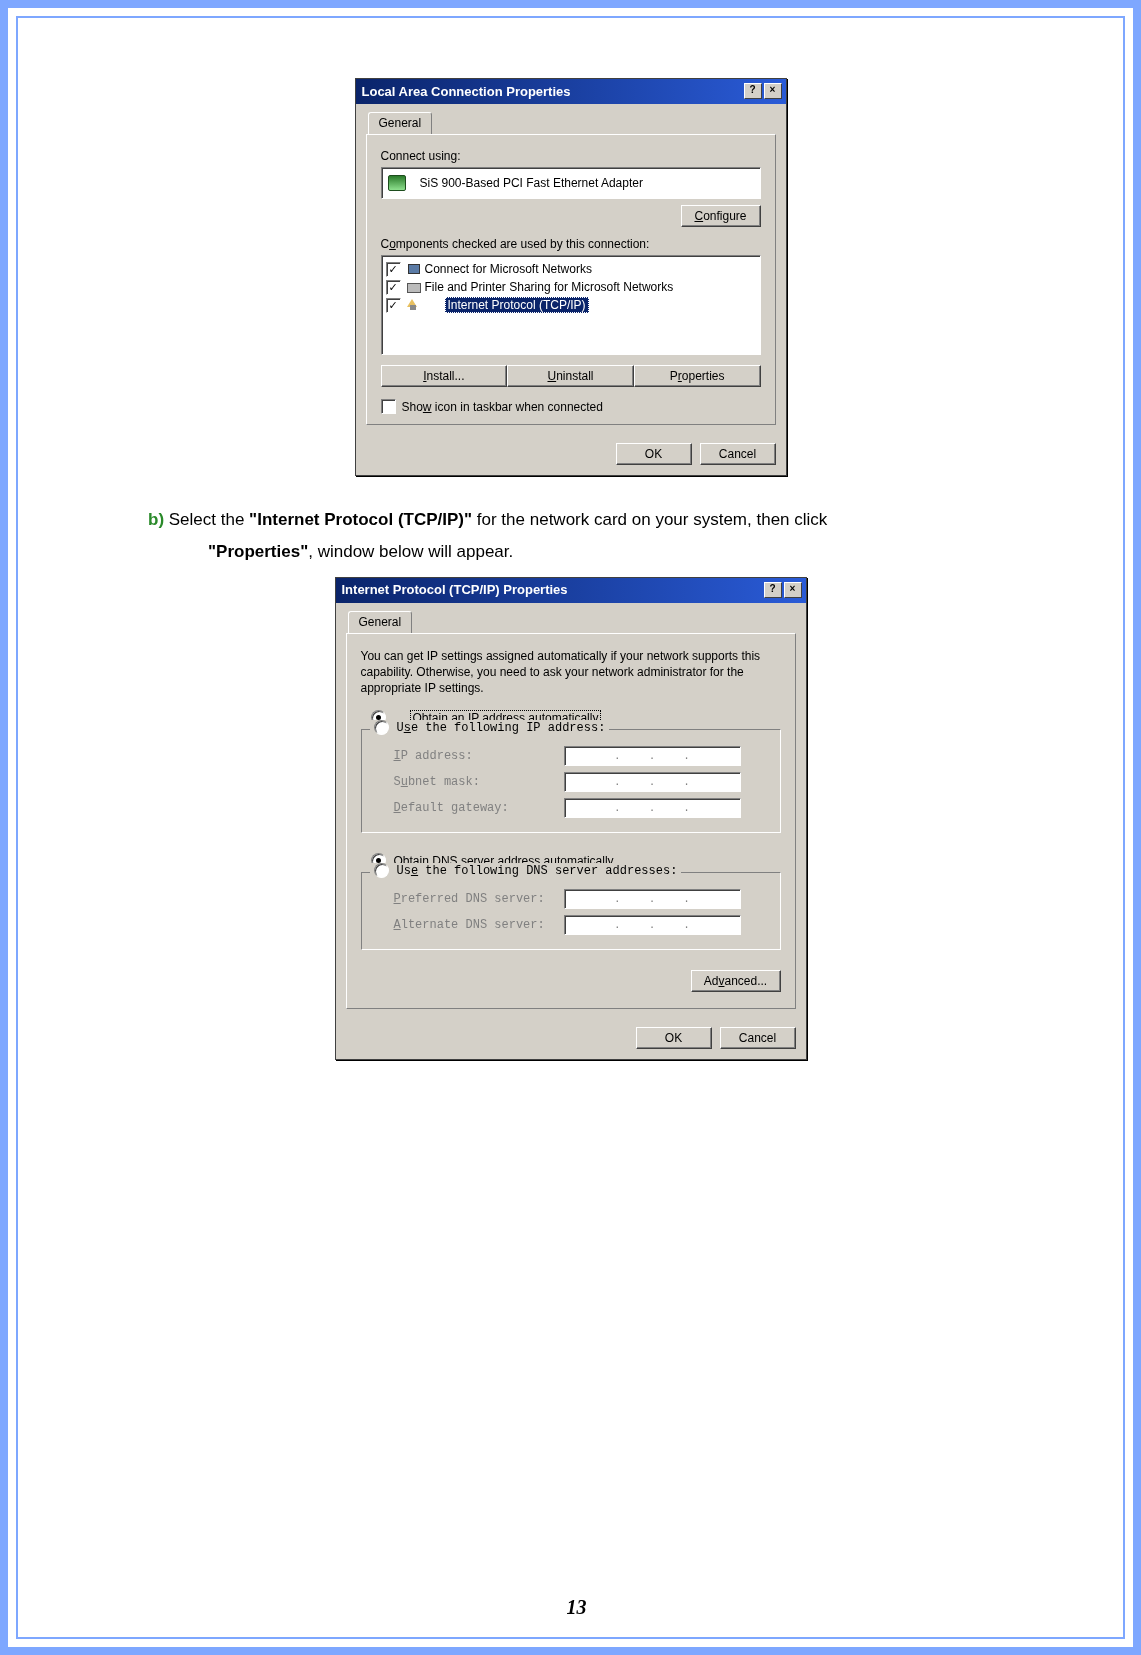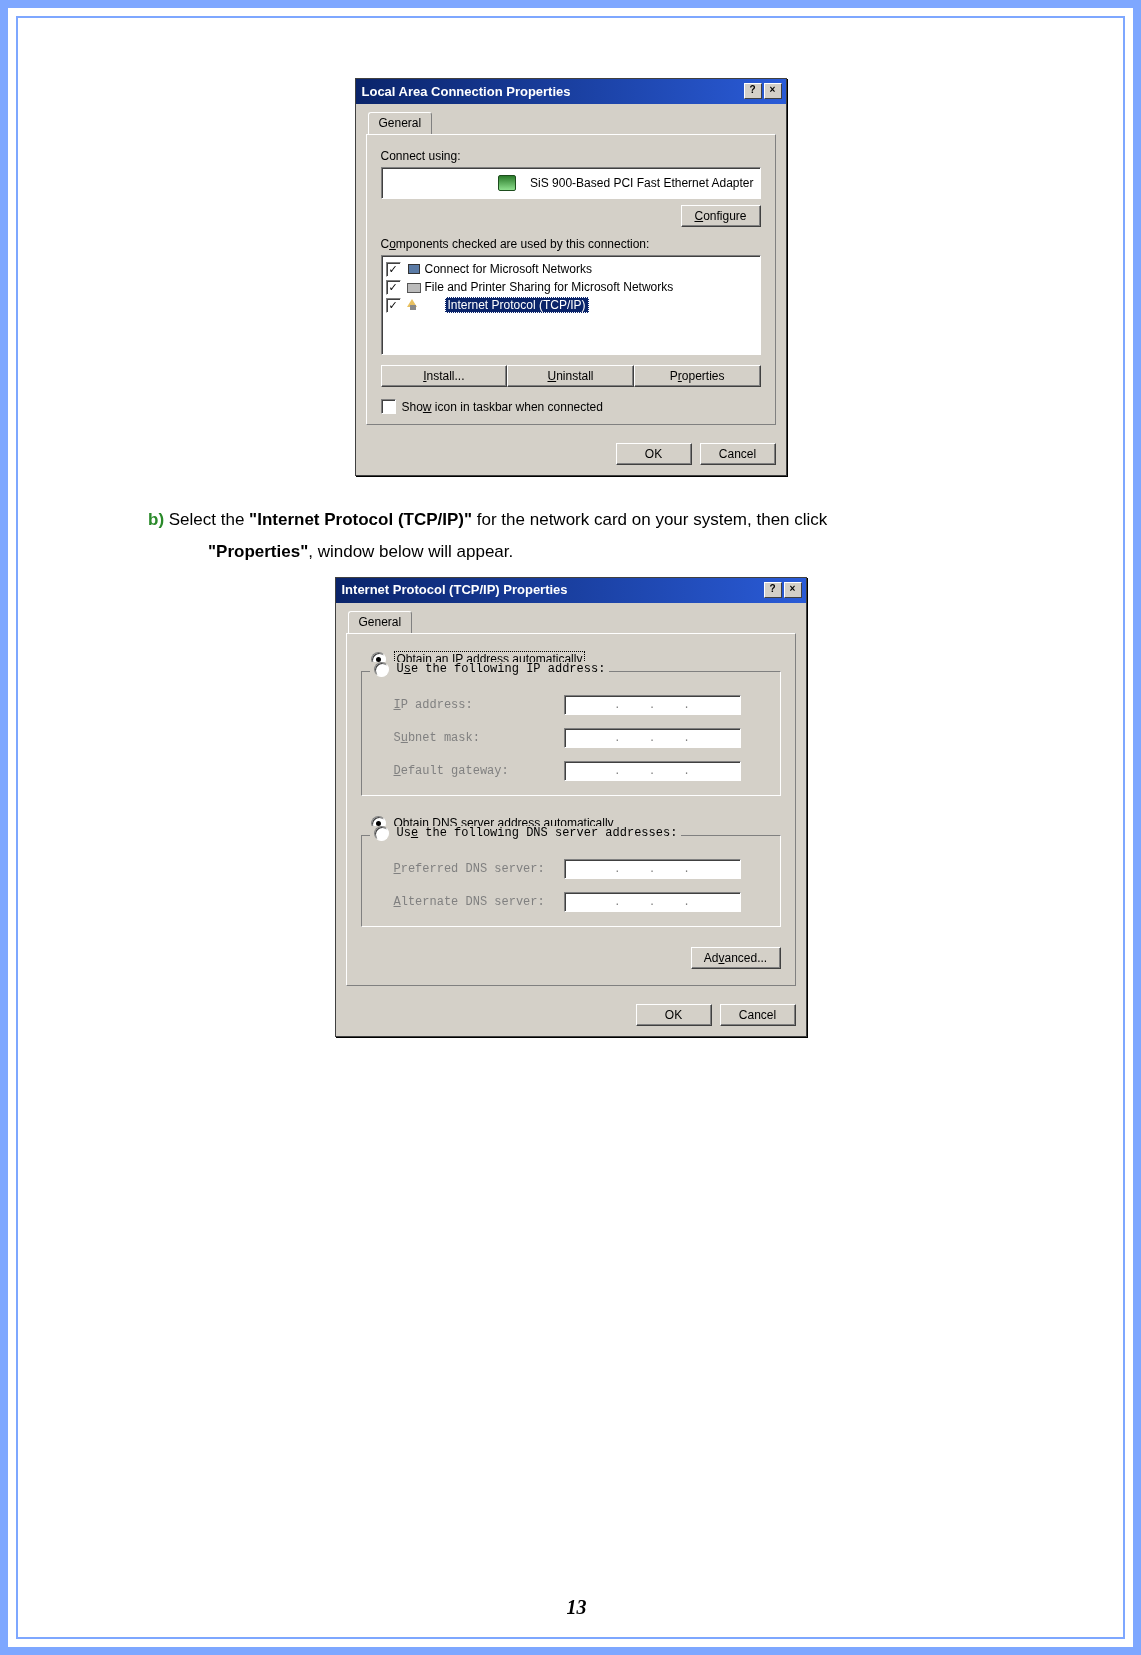--- a/index.html
+++ b/index.html
@@ -104,21 +104,20 @@
     border-right-color: #fff;
     border-bottom-color: #fff;
     box-shadow: inset 1px 1px 0 #404040;
     padding: 4px 6px;
   }
   .adapter-box {
     height: 22px;
     display: flex;
     align-items: center;
     gap: 14px;
-    justify-content: flex-end;
   }
   .nic-icon {
     width: 16px; height: 14px;
     background: linear-gradient(#2a7a2a,#8ee08e);
     border: 1px solid #1d4d1d;
     border-radius: 2px;
   }
   .win-btn {
     background: #d4d0c8;
     border: 1px solid #fff;
@@ -240,40 +239,40 @@
     background: #fff;
     display: inline-flex;
     align-items: center; justify-content: center;
   }
   .radio .dot {
     width: 5px; height: 5px;
     background: #000;
     border-radius: 50%;
   }
   .radio-row { display: flex; align-items: center; gap: 8px; font-size: 12px; margin: 4px 0; }
-  .radio-row.focused .rr-label { border: 1px dotted #000; padding: 0 2px; margin: -1px 0; }
+  .radio-row.focused .rr-label { border: 1px dotted #000; padding: 0 2px; margin: -1px 16px; }
 
   .ip-group {
     border: 1px solid #808080;
     border-right-color: #fff;
     border-bottom-color: #fff;
     padding: 10px 14px 14px 14px;
     margin-top: 4px;
     margin-left: 0;
     position: relative;
     font-family: Liberation Mono, monospace;
   }
   .ip-group > .radio-row.legend-row {
     position: absolute;
     top: -10px; left: 8px;
     background: #d4d0c8;
     padding: 0 4px;
     margin: 0;
   }
-  .field-row { display: flex; align-items: center; margin: 13px 0 0 18px; }
+  .field-row { display: flex; align-items: center; margin: 6px 0 0 18px; }
   .field-row .flabel { width: 170px; font-size: 12px; color: #808080; }
   .ip-input {
     width: 175px; height: 18px;
     background: #fff;
     border: 1px solid #808080;
     border-right-color: #fff;
     border-bottom-color: #fff;
     box-shadow: inset 1px 1px 0 #404040;
     display: flex; align-items: center; justify-content: center;
     color: #808080; font-size: 11px;
@@ -362,20 +361,21 @@
         <span class="spacer"></span>
         <span class="tbtn">?</span>
         <span class="tbtn">×</span>
       </div>
       <div class="win-body">
         <div class="tab-row">
           <div class="tab">General</div>
         </div>
         <div class="tab-panel" style="padding-bottom:16px;">
 
+          <div class="desc-text" style="margin-bottom:14px;">You can get IP settings assigned automatically if your network supports this capability. Otherwise, you need to ask your network administrator for the appropriate IP settings.</div>
 
           <div class="radio-row focused" style="margin-left:10px;">
             <span class="radio">
                 <span class="dot"></span>
               </span>
             <span class="rr-label"><span class="u">O</span>btain an IP address automatically</span>
           </div>
 
           <div class="ip-group">
             <div class="radio-row legend-row">

